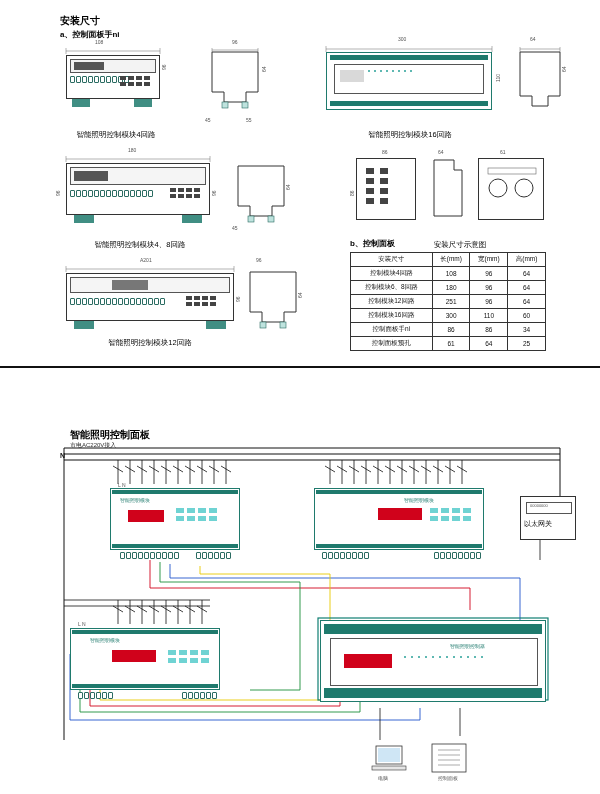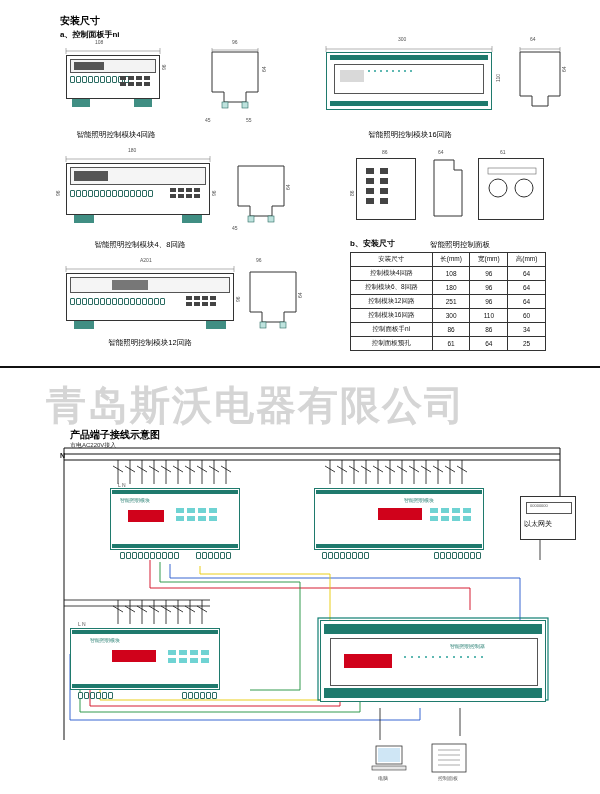--- a/index.html
+++ b/index.html
@@ -220,21 +220,21 @@
     </svg>
     <div class="abs t5" style="left:438px;top:150px;">64</div>
 
     <div class="box" style="left:478px;top:158px;width:66px;height:62px;border-color:#333;"></div>
     <svg width="70" height="66" style="left:478px;top:158px;">
       <circle cx="20" cy="30" r="9" fill="#fff" stroke="#333" stroke-width="1"></circle>
       <circle cx="46" cy="30" r="9" fill="#fff" stroke="#333" stroke-width="1"></circle>
       <rect x="10" y="10" width="48" height="6" fill="none" stroke="#666" stroke-width="0.6"></rect>
     </svg>
     <div class="abs t5" style="left:500px;top:150px;">61</div>
-    <div class="abs cap" style="left:400px;top:240px;width:120px;">智能照明控制面板</div>
+    <div class="abs cap" style="left:400px;top:240px;width:120px;">安装尺寸示意图</div>
   </div>
 
   <div>
     <div class="abs t5" style="left:140px;top:258px;">A201</div>
     <svg width="190" height="80" style="left:58px;top:262px;">
       <line x1="8" y1="4" x2="8" y2="10" stroke="#666" stroke-width="0.5"></line>
       <line x1="176" y1="4" x2="176" y2="10" stroke="#666" stroke-width="0.5"></line>
       <line x1="8" y1="7" x2="176" y2="7" stroke="#666" stroke-width="0.5"></line>
     </svg>
     <div class="box" style="left:66px;top:273px;width:168px;height:48px;border-color:#333;"></div>
@@ -277,21 +277,21 @@
   <div>
     <div class="abs t5" style="left:256px;top:258px;">96</div>
     <svg width="70" height="70" style="left:244px;top:266px;">
       <path d="M6,6 L52,6 L52,46 L40,46 L40,56 L18,56 L18,46 L6,46 Z" fill="#ffffff" stroke="#333" stroke-width="1"></path>
       <rect x="16" y="56" width="6" height="6" fill="#bfe3de" stroke="#2b6c62" stroke-width="0.6"></rect>
       <rect x="36" y="56" width="6" height="6" fill="#bfe3de" stroke="#2b6c62" stroke-width="0.6"></rect>
     </svg>
     <div class="abs t5" style="left:298px;top:298px;transform:rotate(-90deg);transform-origin:left top;">64</div>
   </div>
 
-  <div class="abs sub" style="left:350px;top:238px;">b、安装尺寸</div>
+  <div class="abs sub" style="left:350px;top:238px;">b、控制面板</div>
   <table class="spec" style="left:350px;top:252px;width:196px;">
     <thead>
       <tr>
         <th>安装尺寸</th>
         <th>长(mm)</th>
         <th>宽(mm)</th>
         <th>高(mm)</th>
       </tr>
     </thead>
     <tbody>
@@ -329,23 +329,22 @@
         <td>控制面板预孔</td>
         <td>61</td>
         <td>64</td>
         <td>25</td>
       </tr>
     </tbody>
   </table>
 
   <div class="hr" style="left:0;top:366px;width:600px;height:2px;background:#111;"></div>
 
-  <div class="wm">青岛斯沃电器有限公司</div>
-
-  <div class="abs title" style="left:70px;top:428px;">产品端子接线示意图</div>
+
+  <div class="abs title" style="left:70px;top:428px;">智能照明控制面板</div>
   <div class="abs t6" style="left:70px;top:442px;">市电AC220V接入</div>
   <div class="abs t" style="left:60px;top:452px;font-weight:bold;">N</div>
 
   <svg width="600" height="360" style="left:0;top:440px;">
 
     <line x1="64" y1="8" x2="560" y2="8" stroke="#111" stroke-width="1"></line>
     <line x1="64" y1="14" x2="560" y2="14" stroke="#111" stroke-width="1"></line>
     <line x1="64" y1="20" x2="560" y2="20" stroke="#111" stroke-width="1"></line>
     <line x1="64" y1="8" x2="64" y2="300" stroke="#111" stroke-width="1"></line>
     <line x1="560" y1="8" x2="560" y2="80" stroke="#111" stroke-width="1"></line>

